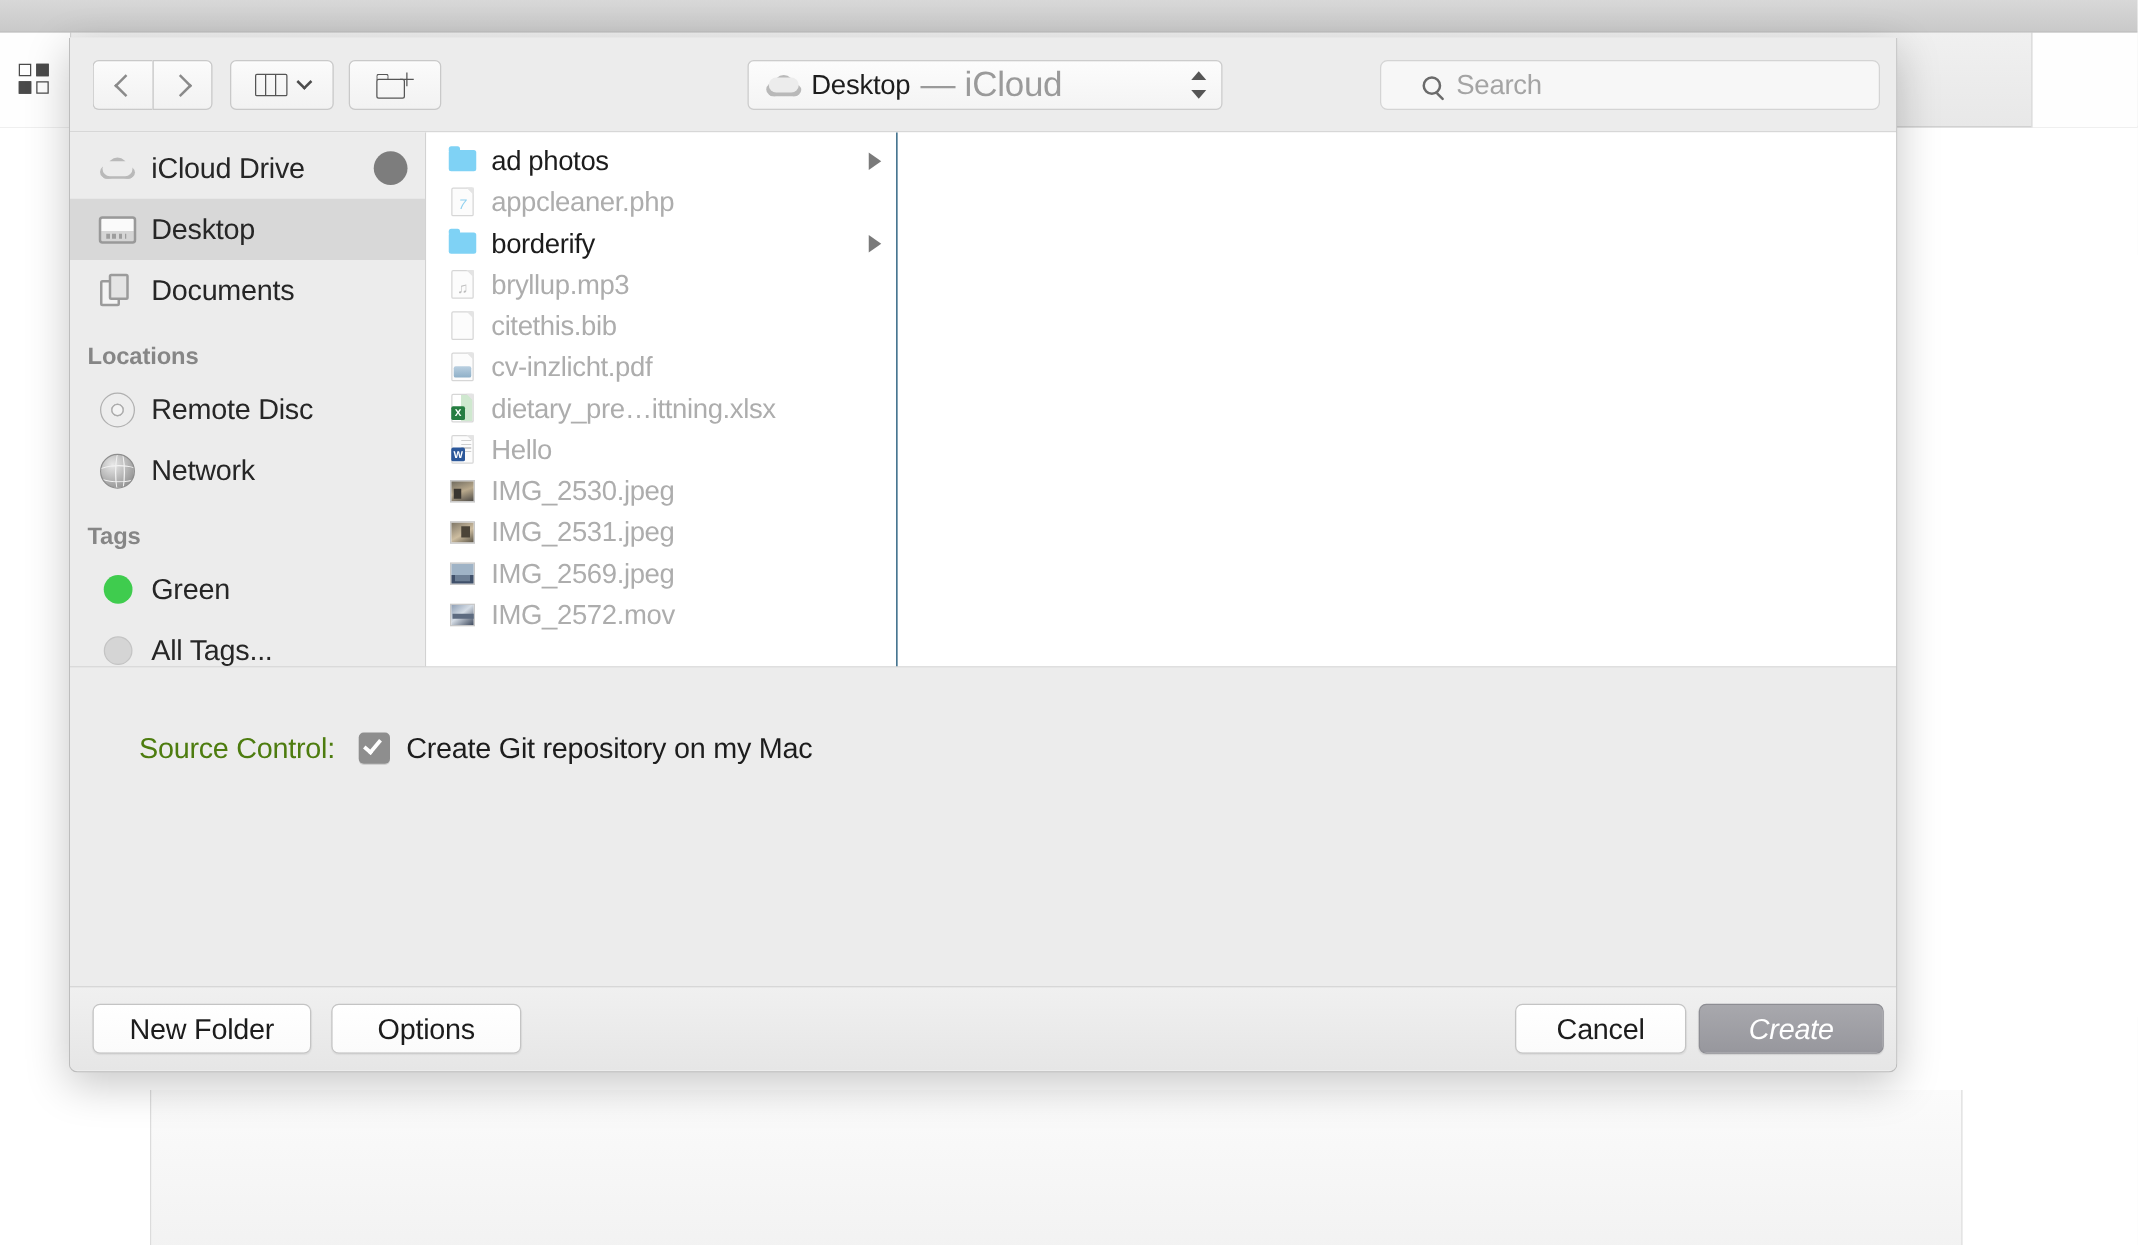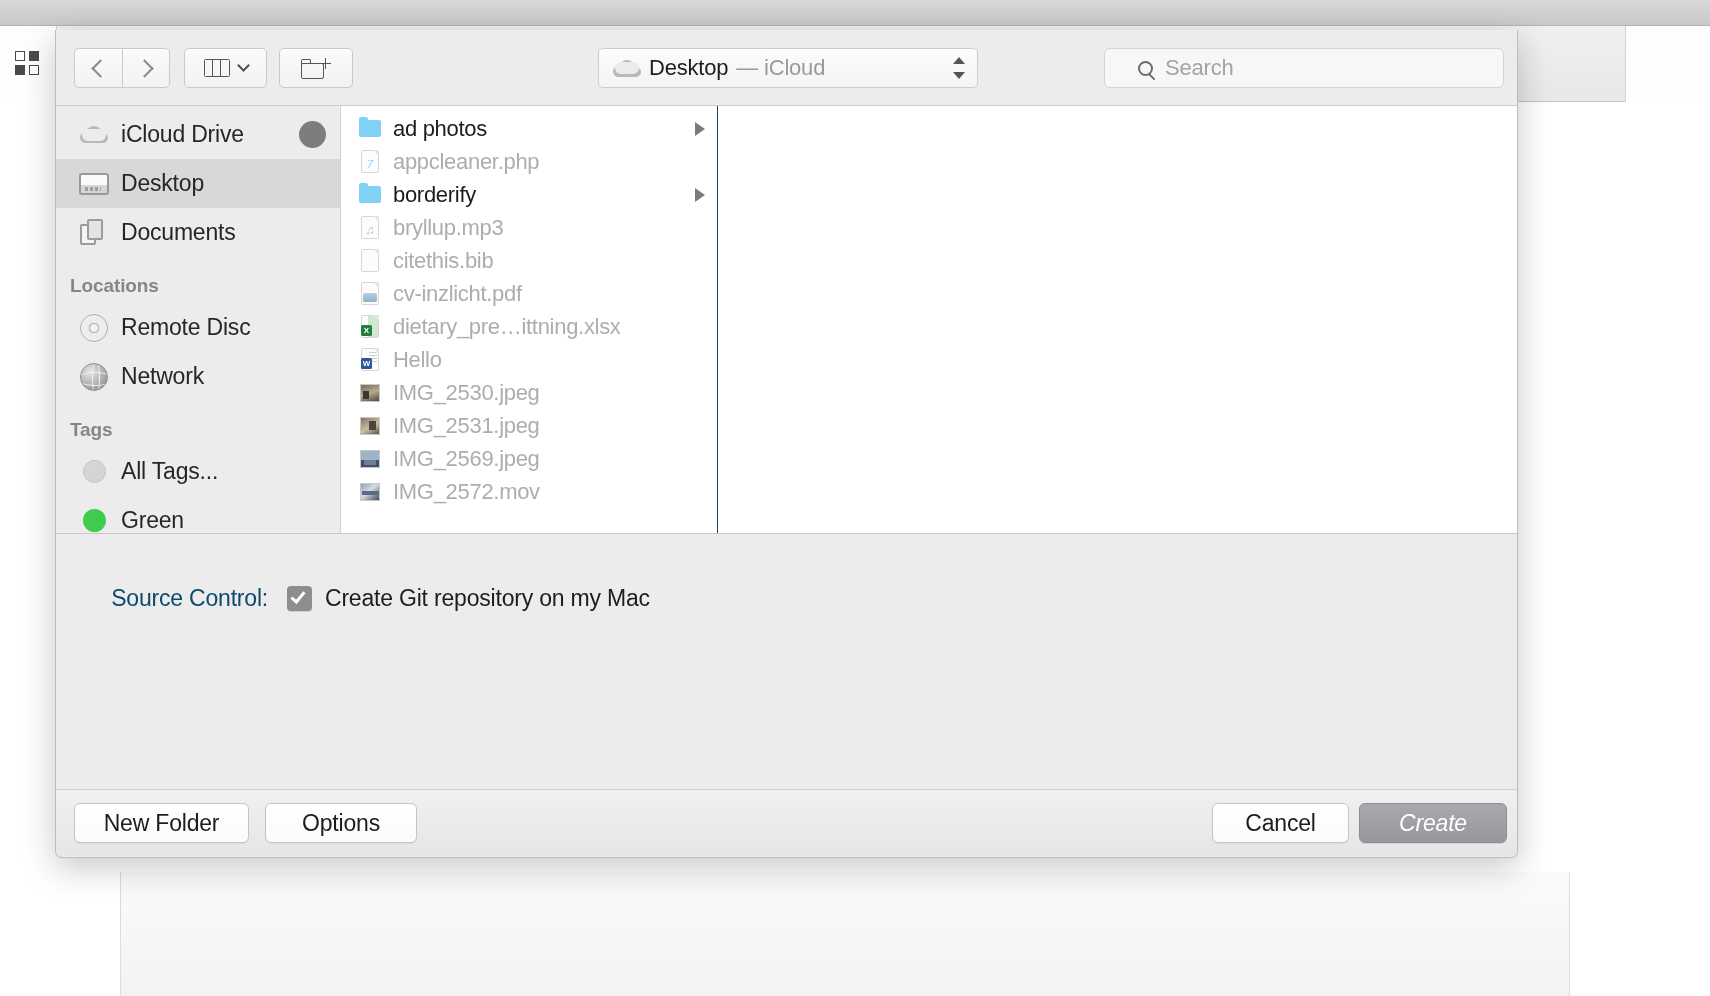--- a/index.html
+++ b/index.html
@@ -111,21 +111,21 @@
   .newfolder-icon .plus::before { left:0; top:4.5px; width:11px; height:1.8px; }
   .newfolder-icon .plus::after  { top:0; left:4.5px; height:11px; width:1.8px; }
 
   .path-popup {
     position:absolute; left:542px; top:18px; width:380px; height:40px;
     background:linear-gradient(to bottom,#fcfcfc,#f4f4f4);
     border:1px solid #cccccc; border-radius:5px;
     display:flex; align-items:center; padding:0 8px 0 14px;
   }
   .path-label { font-size:22px; color:#1d1d1d; margin-left:8px; letter-spacing:-0.2px; }
-  .path-sub   { font-size:22px; color:#9a9a9a; margin-left:8px; letter-spacing:-0.2px; }
+  .path-sub   { font-size:28px; color:#9a9a9a; margin-left:8px; letter-spacing:-0.2px; }
   .stepper {
     position:absolute; right:12px; top:50%; transform:translateY(-50%);
     width:12px; height:22px; display:flex; flex-direction:column;
     justify-content:space-between; align-items:center;
   }
   .stepper i { width:0;height:0;border-left:6px solid transparent;border-right:6px solid transparent; }
   .stepper i:first-child { border-bottom:7px solid #555; }
   .stepper i:last-child  { border-top:7px solid #555; }
 
   .search-field {
@@ -228,21 +228,21 @@
     font-size:8px; color:#fff; font-weight:bold; }
   .thumb { width:20px; height:18px; border:1px solid #c8c8c8; background:#f0f0f0; position:relative; overflow:hidden; }
   .thumb i { position:absolute; }
 
   .preview { flex:1; background:#ffffff; }
 
   
   .accessory { position:relative; height:256px; background:#ececec; }
   .sc-row { position:absolute; left:0; top:51px; width:100%;
             display:flex; align-items:center; }
-  .sc-label { width:212px; text-align:right; font-size:23px; color:#0c4a6e; letter-spacing:-0.2px; }
+  .sc-label { width:212px; text-align:right; font-size:23px; color:#4d7c0f; letter-spacing:-0.2px; }
   .sc-check {
     width:25px; height:25px; border-radius:4px; background:#8e8e8e;
     margin-left:19px; position:relative; flex:none;
     box-shadow:0 1px 0 rgba(0,0,0,0.12);
   }
   .sc-check .tick { position:absolute; left:7px; top:3px; width:8px; height:14px;
     border:solid #fff; border-width:0 3px 3px 0; transform:rotate(40deg); }
   .sc-cb-label { font-size:23px; color:#1d1d1d; margin-left:13px; letter-spacing:-0.2px; }
   .sc-help { position:absolute; left:492px; top:85px; font-size:21px;
              color:#a9a9a9; letter-spacing:-0.2px; }
@@ -392,30 +392,30 @@
         <span class="sb-ico">
           <span class="ic-net"></span>
         </span>
         <span>Network</span>
       </div>
 
       <div class="sb-head">Tags</div>
 
       <div class="sb-row">
         <span class="sb-ico">
+          <span class="tag-dot" style="background:#3fcc4e"></span>
+        </span>
+        <span>Green</span>
+      </div>
+
+      <div class="sb-row">
+        <span class="sb-ico">
           <span class="tag-dot" style="background:#d5d5d5;border:1px solid #c4c4c4"></span>
         </span>
         <span>All Tags...</span>
-      </div>
-
-      <div class="sb-row">
-        <span class="sb-ico">
-          <span class="tag-dot" style="background:#3fcc4e"></span>
-        </span>
-        <span>Green</span>
       </div>
     </div>
 
     <div class="col">
 
       <div class="f-row">
         <span class="f-ico">
             <span class="folder"></span>
           </span>
         <span class="f-name on">ad photos</span>

